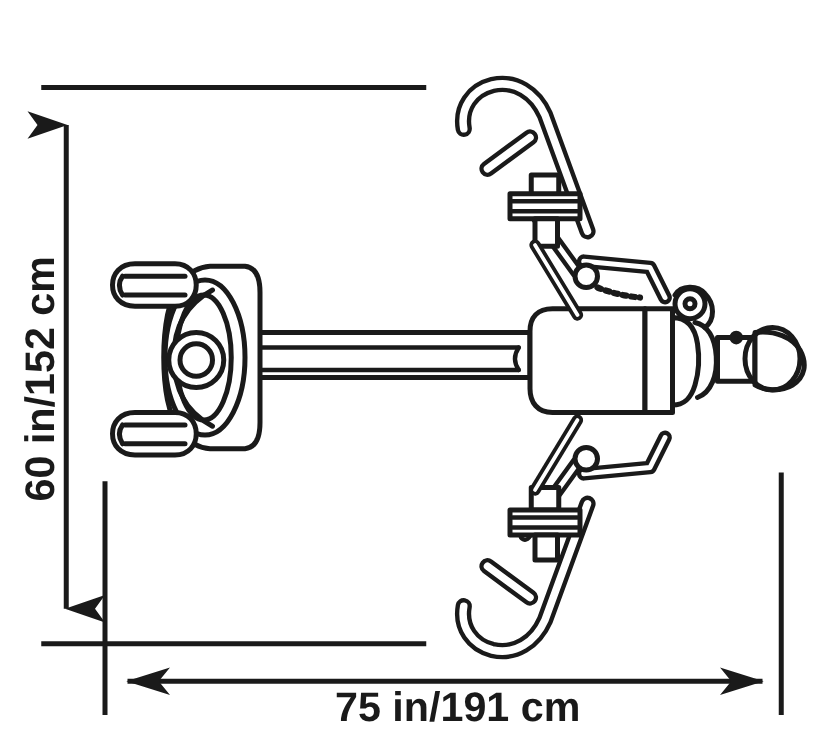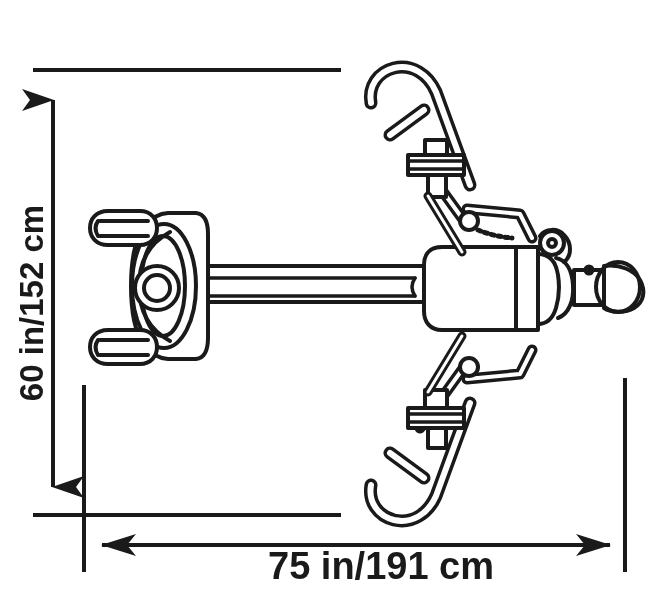--- a/index.html
+++ b/index.html
@@ -23,21 +23,21 @@
     left:-128px;top:286px;
     width:320px;
     font-size:33px;
     line-height:34px;
     text-align:center;
     transform:rotate(-90deg);
     transform-origin:center center;
   }
   #label-horizontal{
     left:268px;top:548px;
-    font-size:38px;
+    font-size:33px;
     line-height:36px;
   }
 </style>
 </head>
 <body>
 
 <div id="stage">
 
   <svg id="drawing" viewBox="0 0 666 591" xmlns="http://www.w3.org/2000/svg">
 

